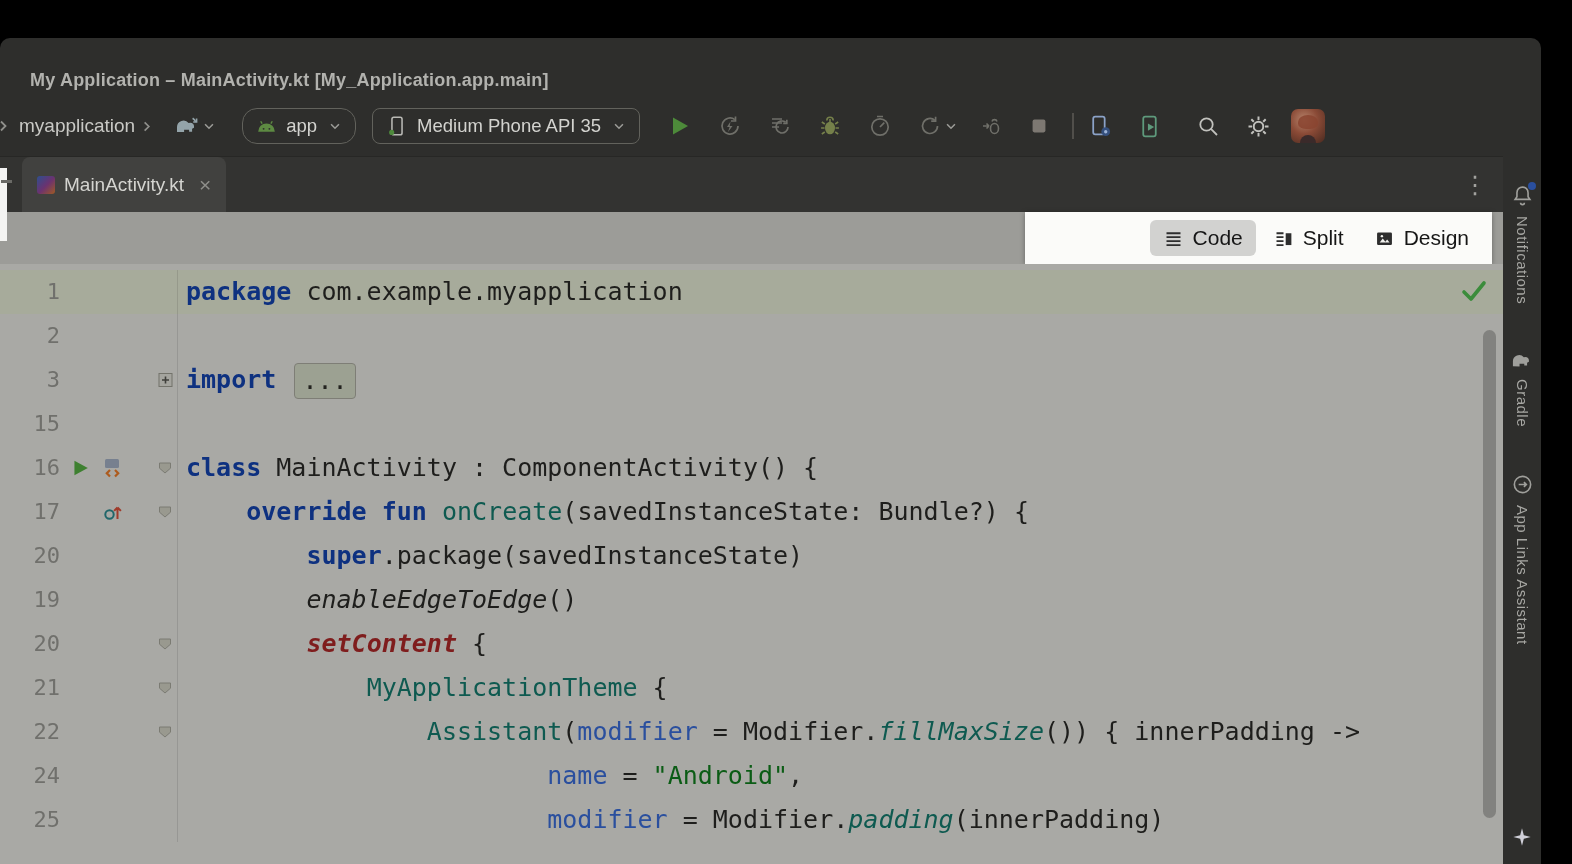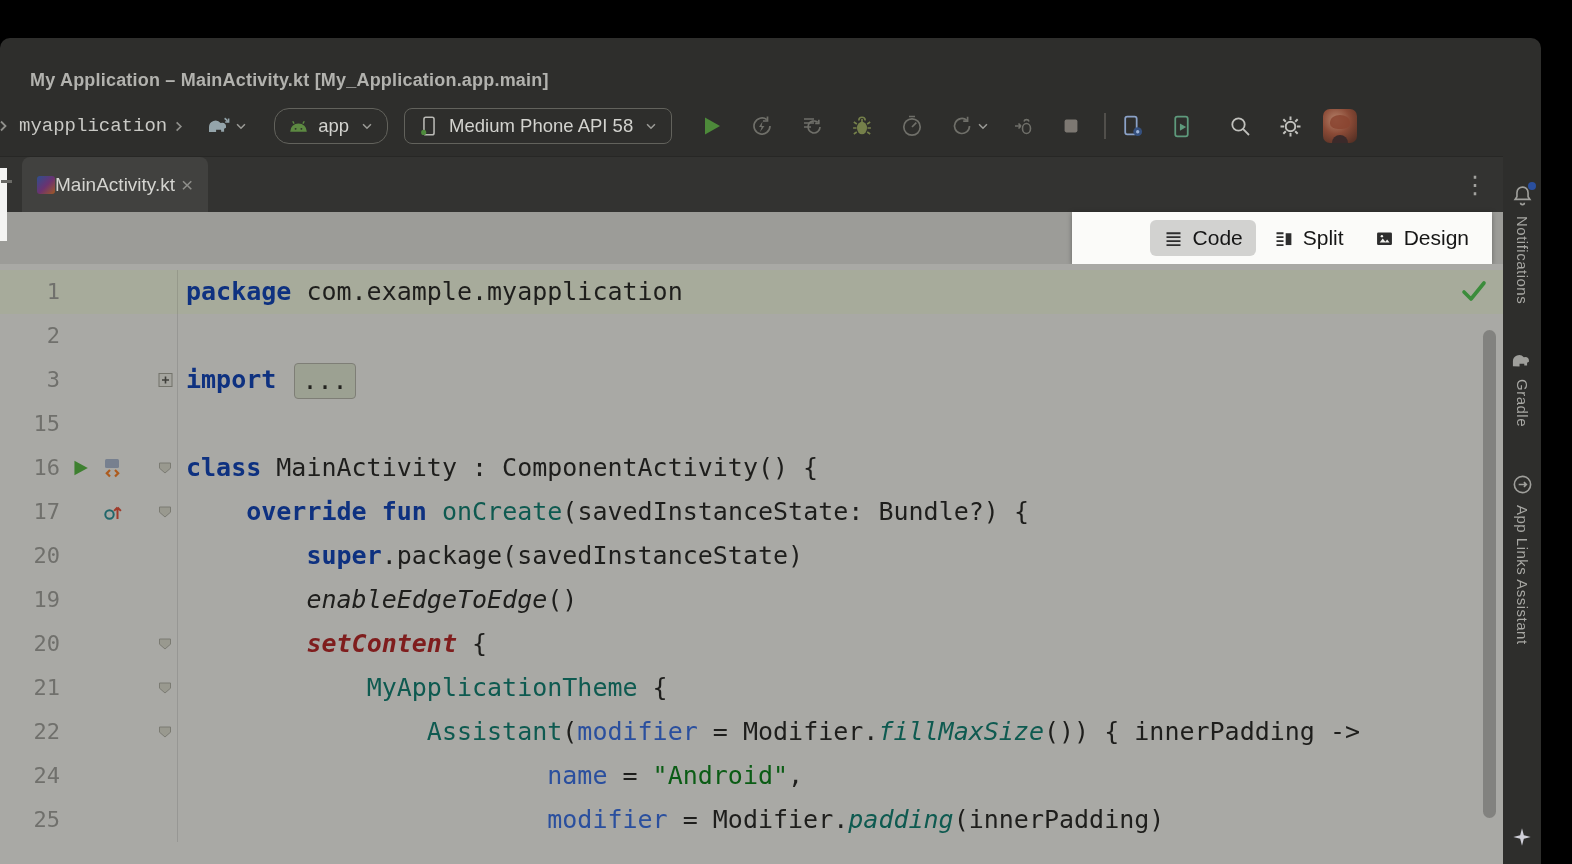--- a/index.html
+++ b/index.html
@@ -11,48 +11,48 @@
 
   
   .titlebar{height:58px;flex:0 0 58px;display:flex;align-items:center;padding-left:30px;}
   .titlebar .wtitle{font-size:18px;font-weight:bold;color:#b2b2ae;letter-spacing:.2px;margin-top:26px;}
 
   
   .toolbar{height:60px;flex:0 0 60px;display:flex;align-items:center;color:#b9b9b5;padding-right:10px;}
   .tbtn{display:inline-flex;align-items:center;justify-content:center;cursor:default;}
   .dim{color:#6f6f69;}
   .chev{color:#8f8f8b;display:inline-flex;}
-  .proj{font-size:19px;color:#c9c9c5;margin-left:8px;font-family:Liberation Mono, monospace;}
+  .proj{font-size:19px;color:#c9c9c5;margin-left:8px;}
   .caret{color:#9a9a96;display:inline-flex;margin-left:2px;}
   .pill{display:flex;align-items:center;gap:9px;border:1.5px solid #62625c;border-radius:8px;
         padding:6px 13px;color:#d3d3cf;font-size:18.5px;background:transparent;}
   .pill .plabel{white-space:nowrap;}
   .vsep{width:2px;height:26px;background:#514f4b;margin:0 14px 0 22px;flex:0 0 2px;}
   .avatar{width:34px;height:34px;border-radius:7px;margin-left:20px;flex:0 0 34px;position:relative;overflow:hidden;
           background:radial-gradient(circle at 38% 32%,#b5826a 0%,#8a4a36 45%,#4a2a20 100%);}
   .avatar::after{content:"";position:absolute;left:7px;top:6px;width:20px;height:14px;border-radius:50% 50% 40% 40%;
           background:#8a4430;opacity:.85;}
   .avatar::before{content:"";position:absolute;left:9px;bottom:-4px;width:16px;height:12px;border-radius:8px 8px 0 0;
           background:#3a2a2a;}
 
   
   .body-row{flex:1;display:flex;min-height:0;}
   .main-col{flex:1;display:flex;flex-direction:column;min-width:0;}
   .tabbar{height:56px;flex:0 0 56px;background:#333331;display:flex;align-items:center;border-top:1px solid #272725;}
-  .tab{display:flex;align-items:center;background:#41413f;height:56px;padding:0 15px;margin-left:22px;
+  .tab{display:flex;align-items:center;gap:9px;background:#41413f;height:56px;padding:0 15px;margin-left:22px;
        border-radius:8px 8px 0 0;}
   .kicon{width:18px;height:18px;border-radius:3px;
          background:linear-gradient(135deg,#2d4f8e 0%,#6b3270 52%,#a05a22 100%);}
   .tab .tlabel{font-size:19px;color:#d4d4d0;}
   .tab .tclose{font-size:21px;color:#8e8e8a;margin-left:6px;line-height:1;}
   .kebab{margin-left:auto;margin-right:16px;color:#a2a29e;font-size:24px;line-height:1;}
 
   
   .ed-toolbar{height:52px;flex:0 0 52px;background:#9c9c98;position:relative;}
-  .spotlight{position:absolute;top:0;bottom:0;right:11px;width:420px;background:#fbfbf9;
+  .spotlight{position:absolute;top:0;bottom:0;right:11px;width:467px;background:#fbfbf9;
              box-shadow:0 1px 5px rgba(0,0,0,.35);display:flex;align-items:center;justify-content:flex-end;
              padding-right:10px;gap:4px;}
   .mode{display:flex;align-items:center;gap:9px;padding:6px 13px;border:none;background:transparent;
         border-radius:6px;font-size:21px;color:#161616;font-family:"Liberation Sans",sans-serif;}
   .mode.selected{background:#d2d2d0;}
   .mode .micon{display:inline-flex;color:#2e2e2e;}
 
   
   .editor{flex:1;background:#a9a9a5;position:relative;overflow:hidden;
           font-family:"DejaVu Sans Mono",monospace;}
@@ -146,21 +146,21 @@
       </span>
     </div>
 
     <div class="pill" style="margin-left:16px;">
       <span style="display:inline-flex;color:#b9b9b5;">
         <svg width="22" height="22" viewBox="0 0 24 24">
             <rect x="6.5" y="2.5" width="11" height="19" rx="2" fill="none" stroke="currentColor" stroke-width="1.7"></rect>
             <circle cx="6.2" cy="19" r="2.8" fill="#4e8a3c"></circle>
           </svg>
       </span>
-      <span class="plabel">Medium Phone API 58</span>
+      <span class="plabel">Medium Phone API 35</span>
       <span class="caret">
         <svg width="14" height="14" viewBox="0 0 16 16">
             <path d="M3.5 6 8 10.5 12.5 6" fill="none" stroke="currentColor" stroke-width="1.8"></path>
           </svg>
       </span>
     </div>
 
     <span class="tbtn" style="margin-left:28px;color:#4d8a3a;">
       <svg width="24" height="24" viewBox="0 0 24 24">
           <path d="M5 3.5v17L20 12z" fill="currentColor"></path>

